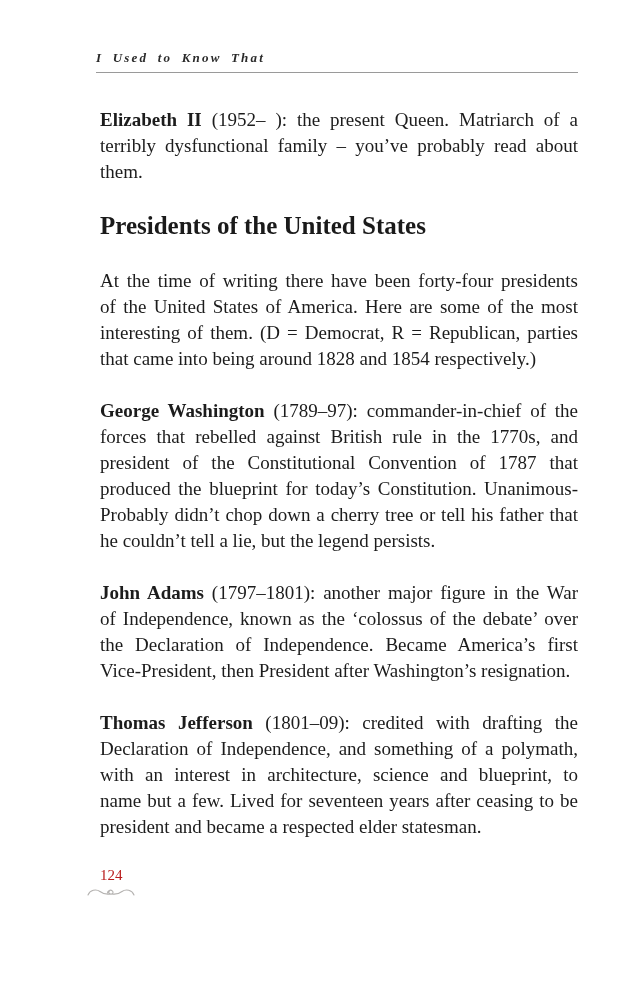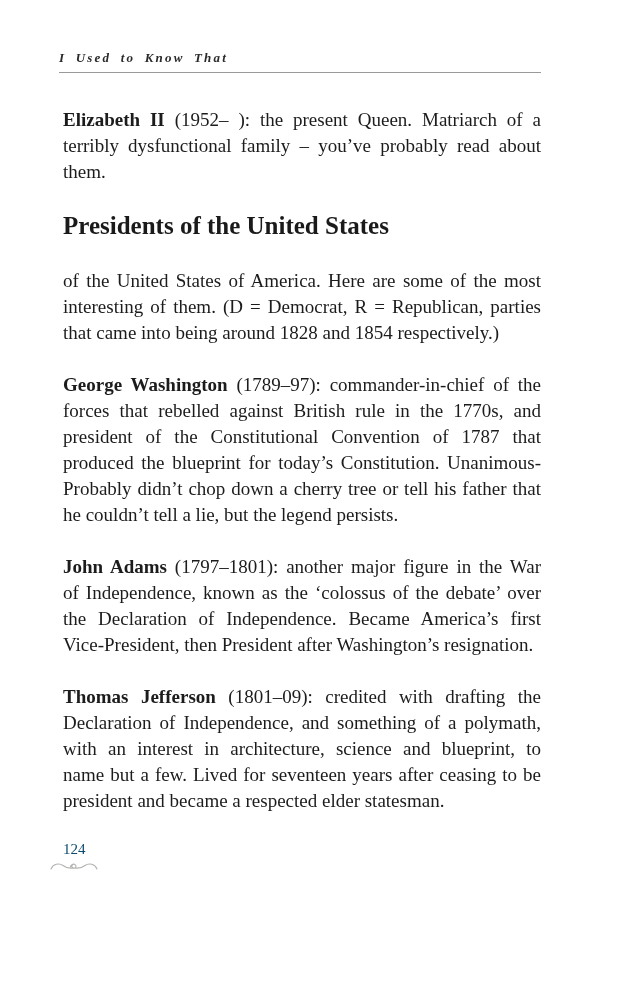--- a/index.html
+++ b/index.html
@@ -4,21 +4,21 @@
 <style>
   html,body { margin:0; padding:0; }
   body {
     width:640px; height:983px;
     background:#ffffff;
     font-family:"Liberation Serif","DejaVu Serif",serif;
     color:#1c1c1c;
     overflow:hidden;
   }
   .page { width:640px; height:983px; position:relative; }
-  .content { margin-left:63px; width:478px; padding-top:50px; }
+  .content { margin-left:100px; width:478px; padding-top:50px; }
 
   .running-header {
     font-style:italic;
     font-weight:bold;
     font-size:13px;
     letter-spacing:2.2px;
     word-spacing:4px;
     color:#2a2a2a;
     padding-bottom:6px;
     border-bottom:1px solid #9a9a9a;
@@ -41,41 +41,42 @@
     font-weight:bold;
     text-align:left;
     color:#1a1a1a;
     margin:18px 0 27px 0;
     line-height:30px;
   }
 
   .footer { margin-top:20px; }
   .page-number {
     font-size:15px;
-    color:#0c4a6e;
+    color:#b91c1c;
     line-height:18px;
   }
   .flourish { margin-left:-14px; margin-top:1px; }
 </style>
 </head>
 <body>
 
 <div class="page">
   <div class="content">
 
     <div class="running-header">I Used to Know That</div>
 
     <div class="blocks">
         <div class="paragraph">
           <div class="line"><strong>Elizabeth II</strong> (1952– ): the present Queen. Matriarch of a</div>
           <div class="line">terribly dysfunctional family – you’ve probably read about</div>
           <div class="line last">them.</div>
         </div>
         <div class="section-heading">Presidents of the United States</div>
         <div class="paragraph">
+          <div class="line">At the time of writing there have been forty-four presidents</div>
           <div class="line">of the United States of America. Here are some of the most</div>
           <div class="line">interesting of them. (D = Democrat, R = Republican, parties</div>
           <div class="line last">that came into being around 1828 and 1854 respectively.)</div>
         </div>
         <div class="paragraph">
           <div class="line"><strong>George Washington</strong> (1789–97): commander-in-chief of the</div>
           <div class="line">forces that rebelled against British rule in the 1770s, and</div>
           <div class="line">president of the Constitutional Convention of 1787 that</div>
           <div class="line">produced the blueprint for today’s Constitution. Unanimous-</div>
           <div class="line">Probably didn’t chop down a cherry tree or tell his father that</div>

